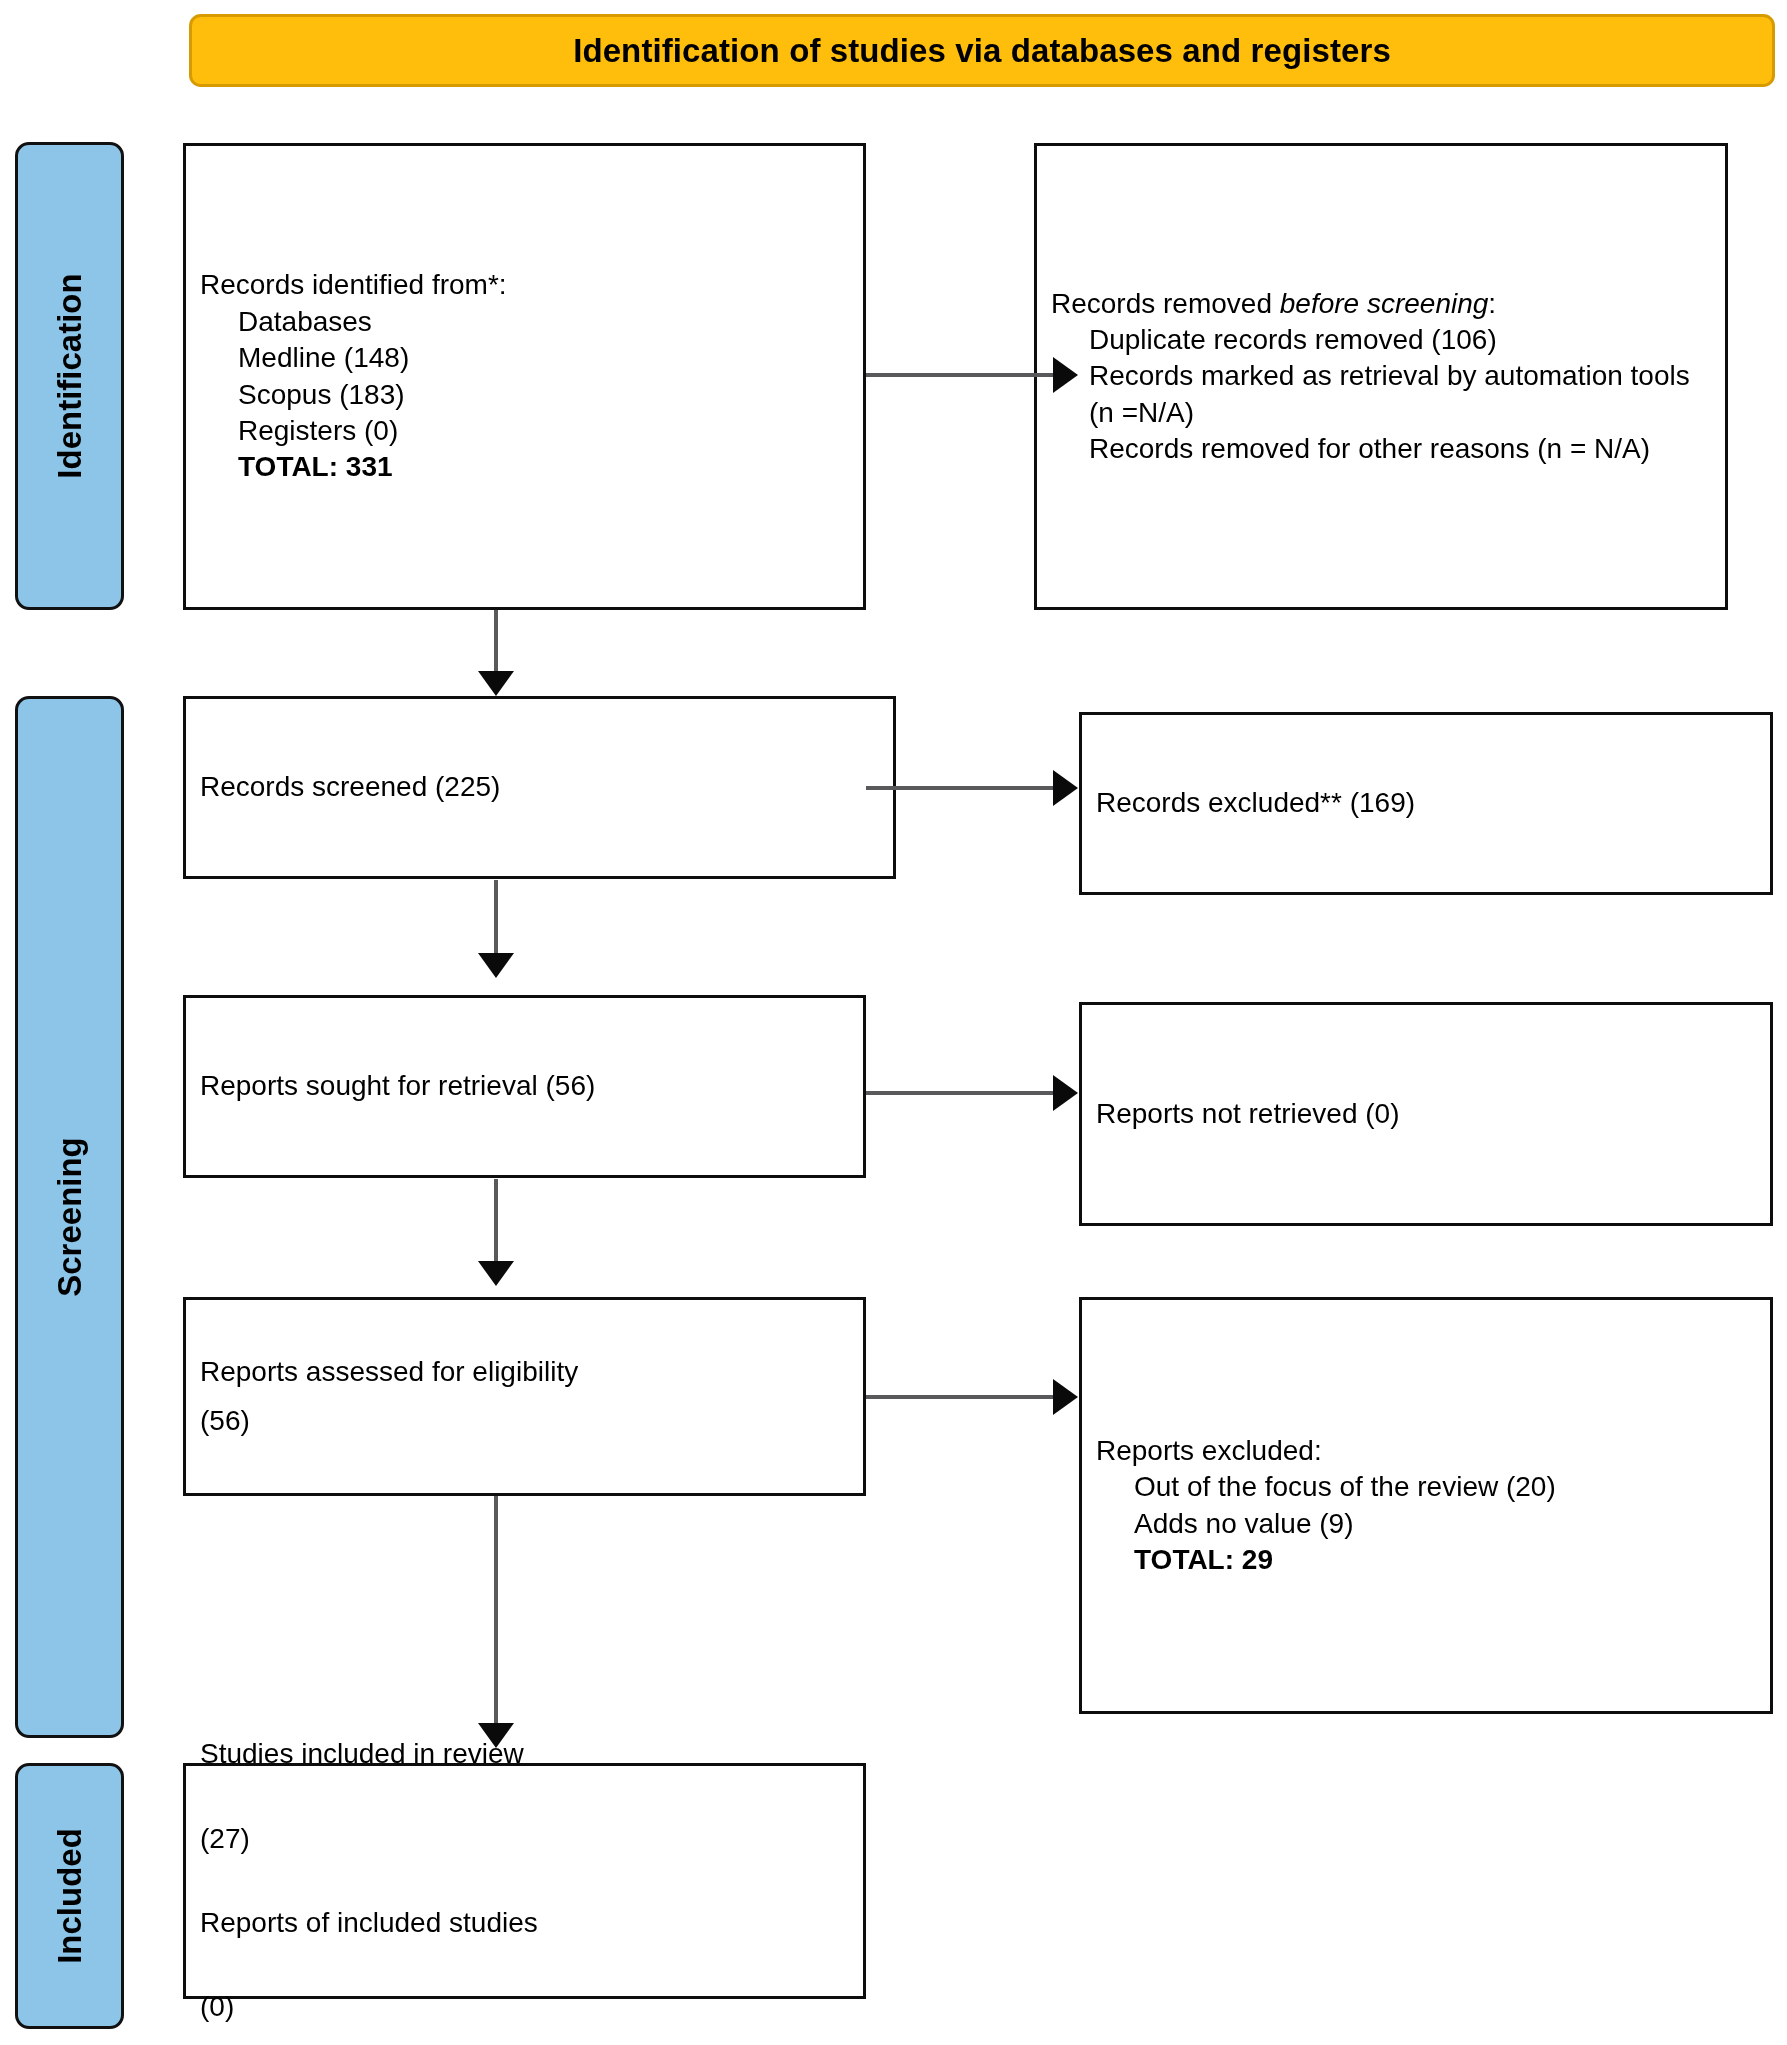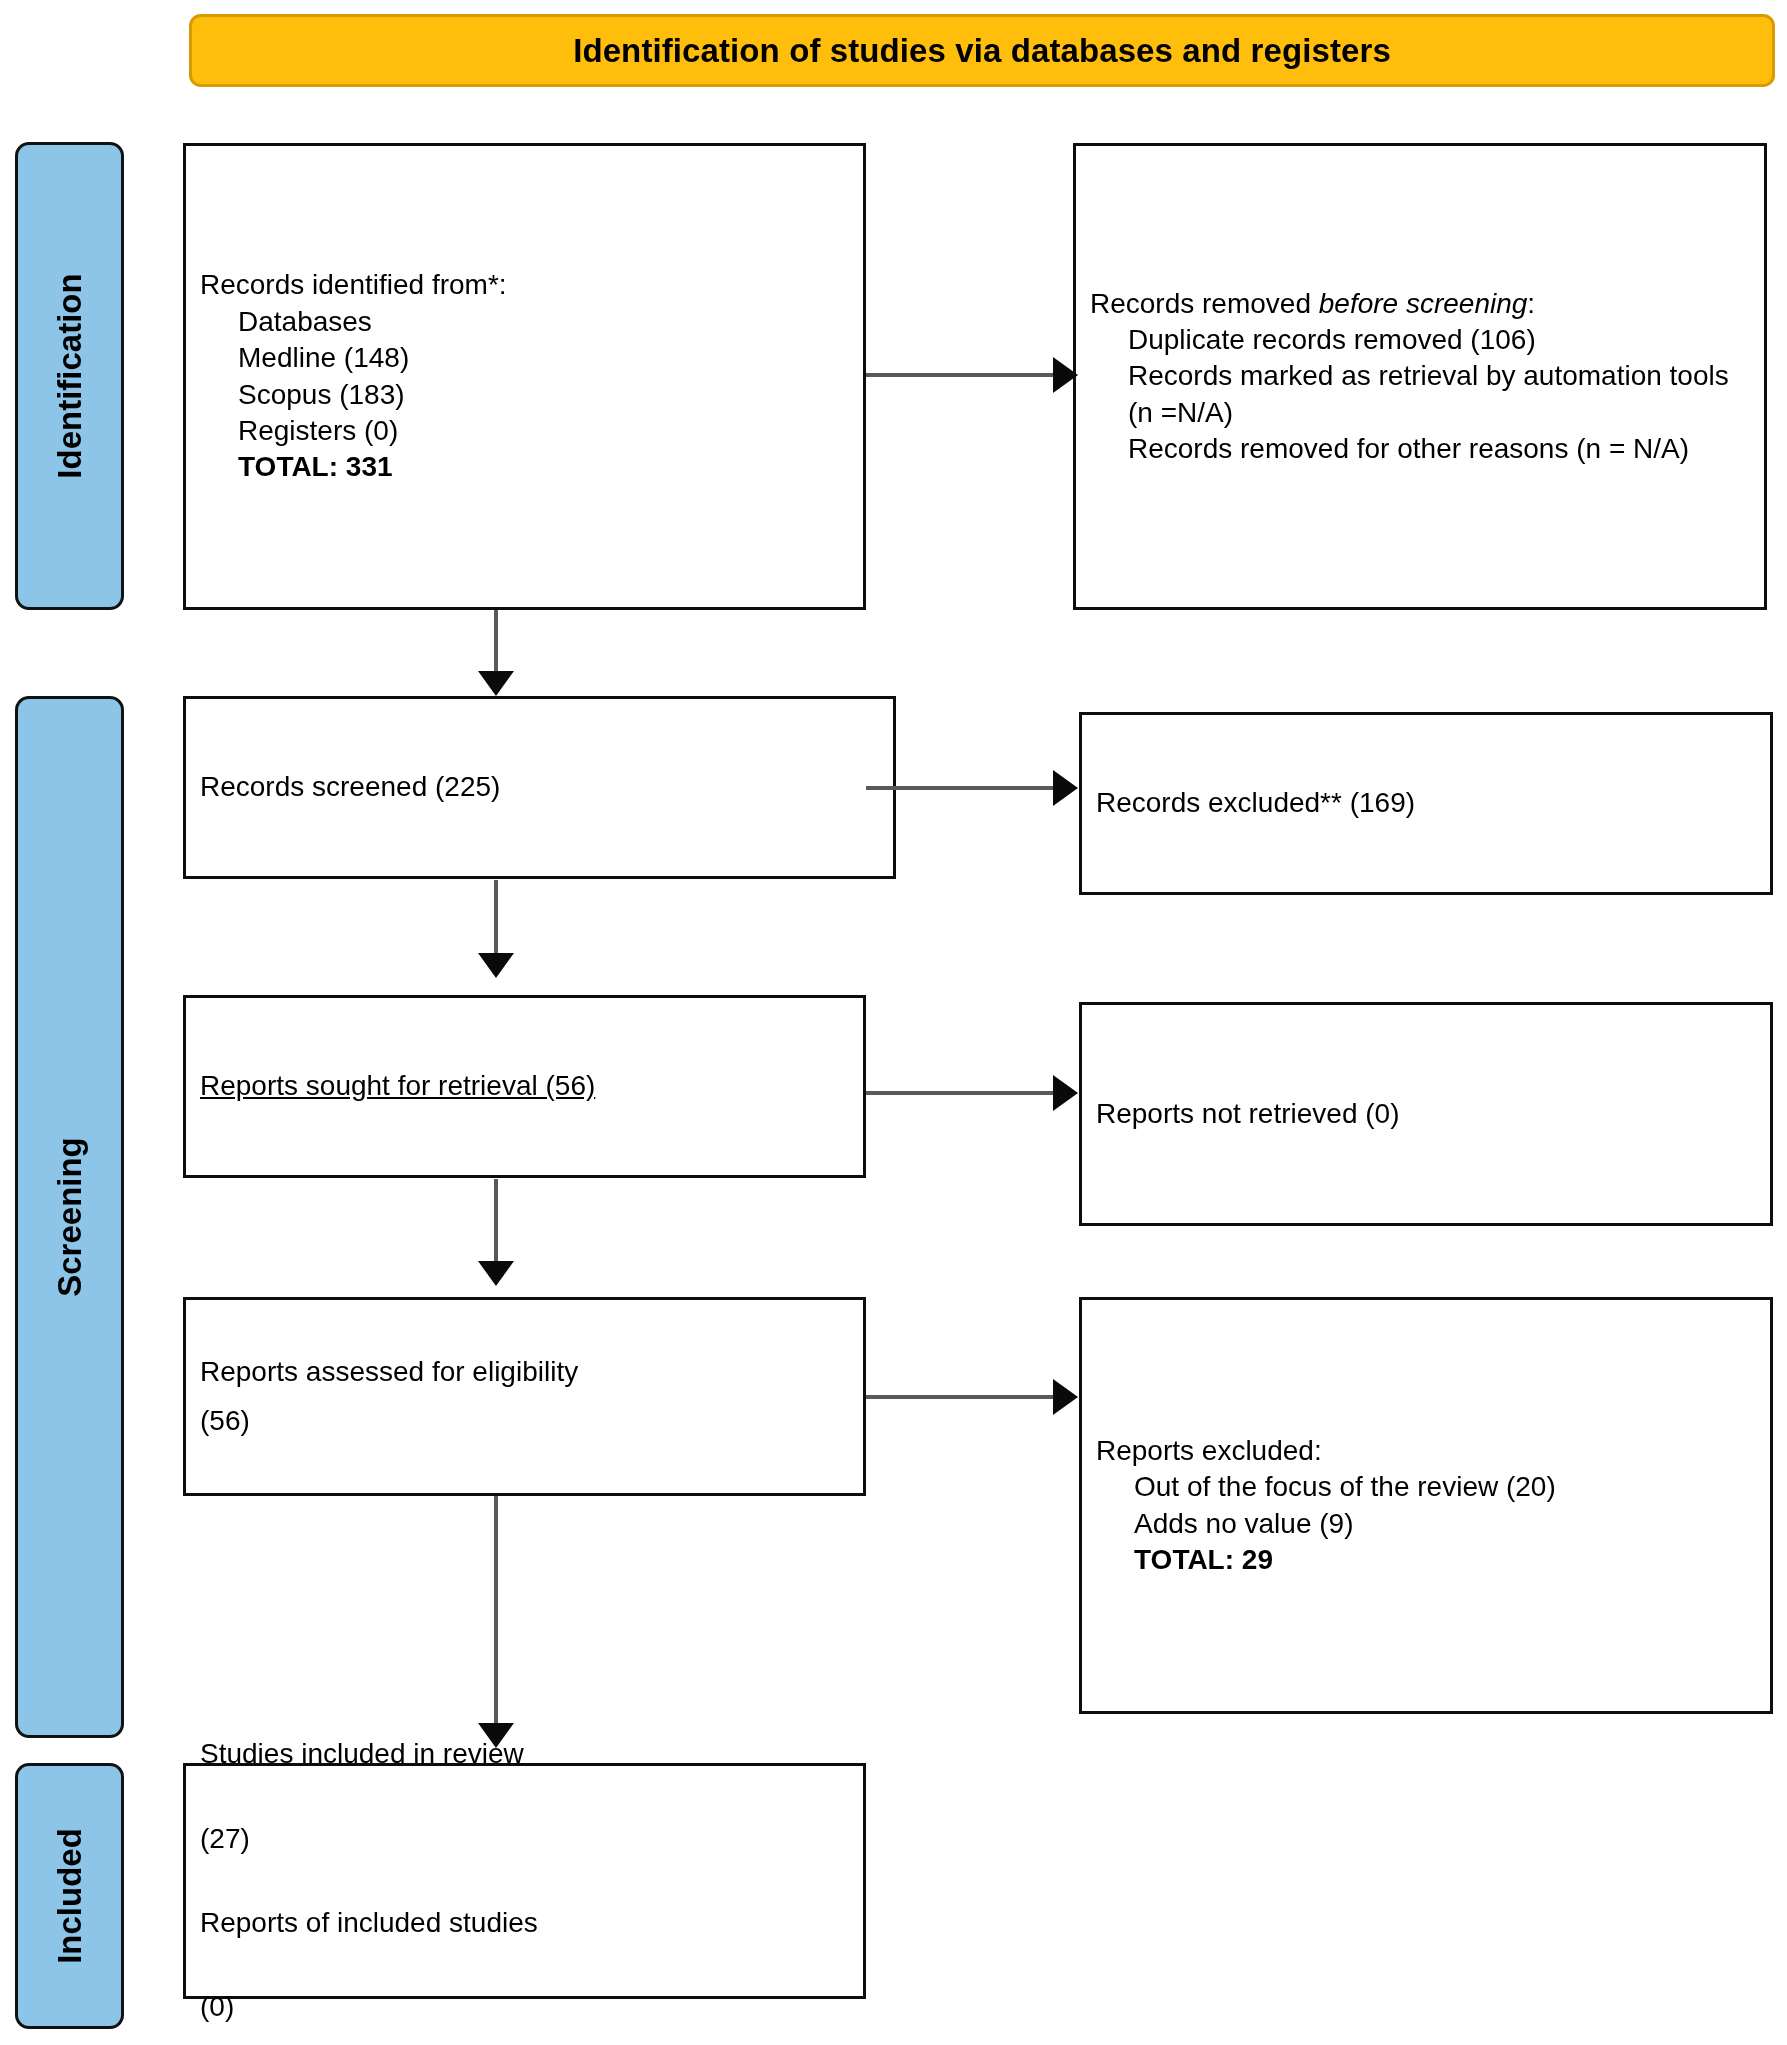--- a/index.html
+++ b/index.html
@@ -96,21 +96,21 @@
 
   <div class="box" style="left:183px; top:143px; width:683px; height:467px;">
     <div class="ln">Records identified from*:</div>
     <div class="ln ind">Databases</div>
     <div class="ln ind">Medline (148)</div>
     <div class="ln ind">Scopus (183)</div>
     <div class="ln ind">Registers (0)</div>
     <div class="ln ind bold">TOTAL: 331</div>
   </div>
 
-  <div class="box" style="left:1073px; top:143px; width:694px; height:467px;">
+  <div class="box" style="left:1034px; top:143px; width:694px; height:467px;">
     <div class="ln"><span>Records removed </span><span class="ital">before screening</span><span>:</span></div>
     <div class="ln ind">Duplicate records removed (106)</div>
     <div class="ln ind">Records marked as retrieval by automation tools (n =N/A)</div>
     <div class="ln ind">Records removed for other reasons (n = N/A)</div>
   </div>
 
   <div class="hline" style="left:866px; top:373px; width:189px;"></div>
   <div class="arrow-right" style="left:1053px; top:357px;"></div>
 
   <div class="vline" style="left:494px; top:610px; height:64px;"></div>
@@ -123,21 +123,21 @@
   <div class="box" style="left:1079px; top:712px; width:694px; height:183px;">
     <div class="ln">Records excluded** (169)</div>
   </div>
 
   <div class="hline" style="left:866px; top:786px; width:189px;"></div>
   <div class="arrow-right" style="left:1053px; top:770px;"></div>
 
   <div class="vline" style="left:494px; top:880px; height:77px;"></div>
   <div class="arrow-down" style="left:478px; top:953px;"></div>
 
-  <div class="box" style="left:183px; top:995px; width:683px; height:183px;text-decoration:underline;">
+  <div class="box" style="left:183px; top:995px; width:683px; height:183px;">
     <div class="ln">Reports sought for retrieval (56)</div>
   </div>
 
   <div class="box" style="left:1079px; top:1002px; width:694px; height:224px;">
     <div class="ln">Reports not retrieved (0)</div>
   </div>
 
   <div class="hline" style="left:866px; top:1091px; width:189px;"></div>
   <div class="arrow-right" style="left:1053px; top:1075px;"></div>
 

